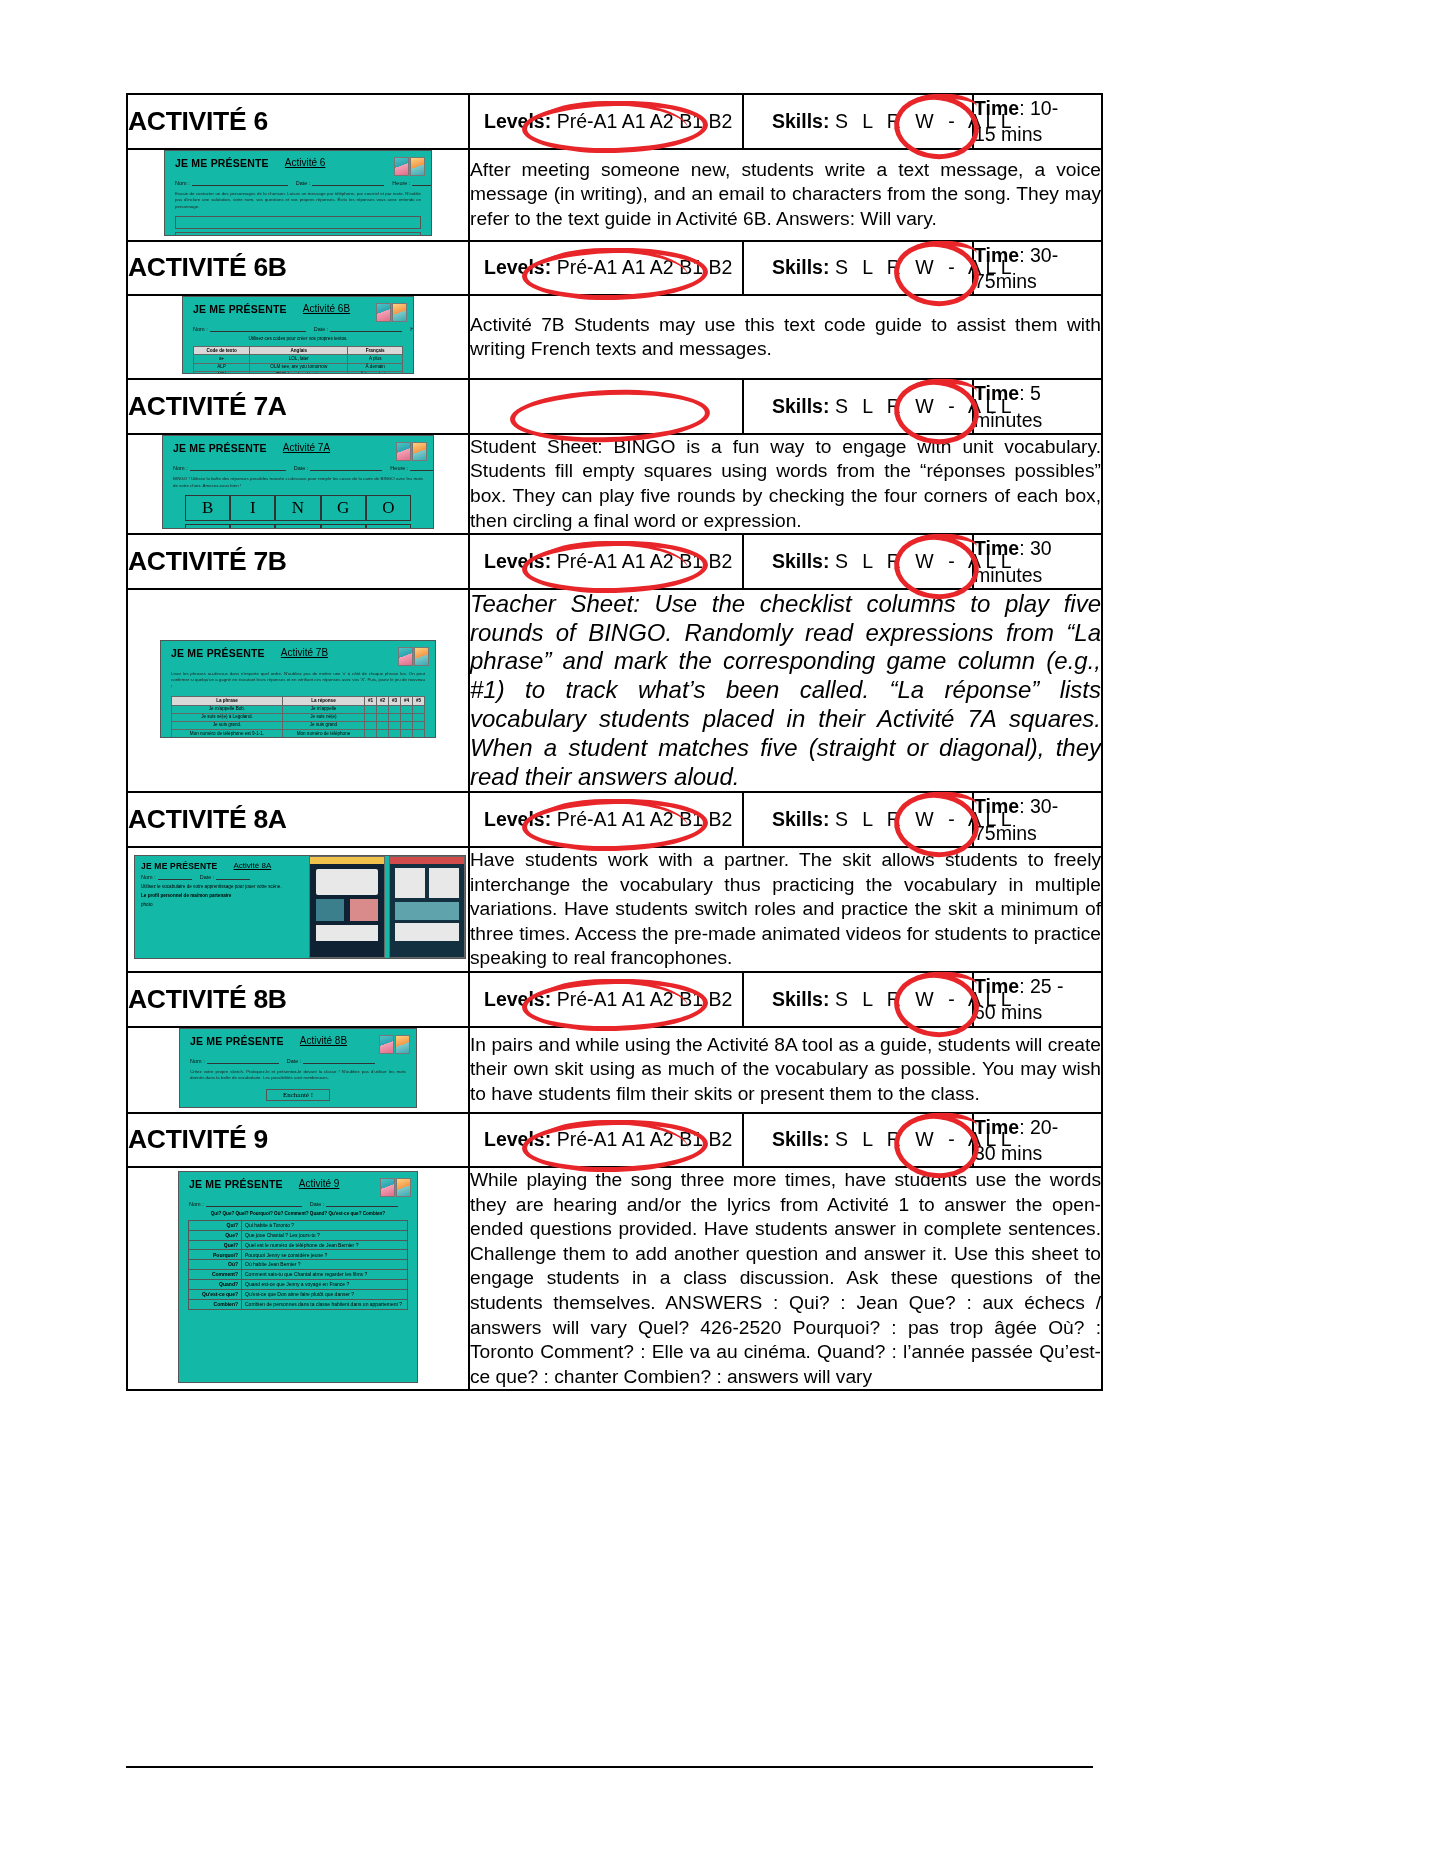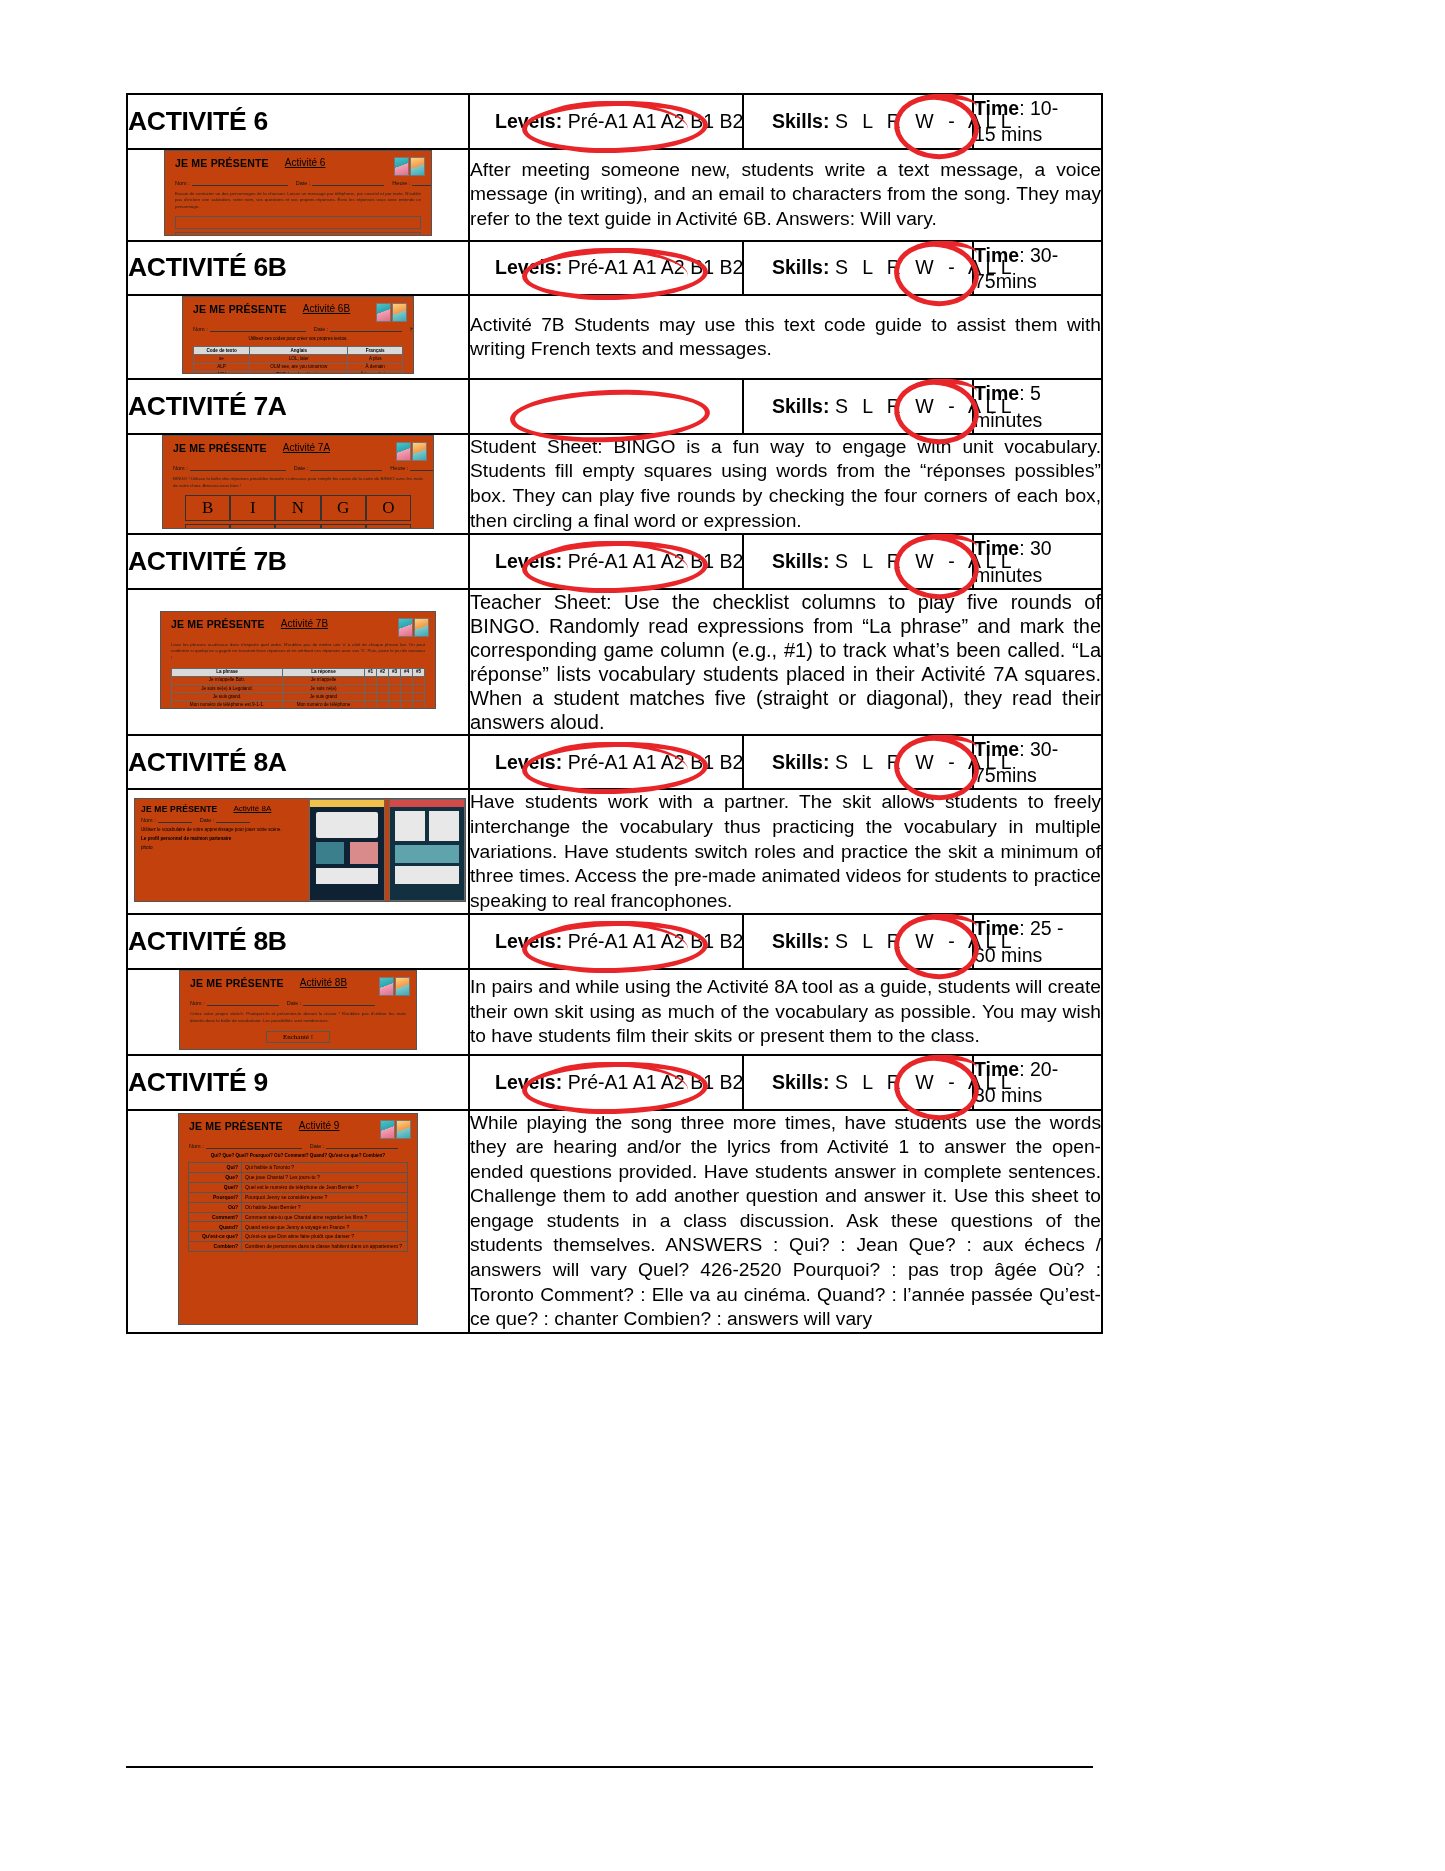--- a/index.html
+++ b/index.html
@@ -34,41 +34,41 @@
   .act-title{
     font-size:26.5px;
     font-weight:700;
     letter-spacing:-0.3px;
     line-height:1.1;
     white-space:nowrap;
   }
   .lbl{font-weight:700;font-size:19.5px;}
   .val{font-weight:400;font-size:19.5px;}
 
-  .levels-line{white-space:nowrap;font-size:19.5px;padding-left:14px;margin-left:11px;}
+  .levels-line{white-space:nowrap;font-size:19.5px;padding-left:14px;}
   .skills-line{white-space:nowrap;font-size:19.5px;padding-left:28px;}
   .skills-line .sp{letter-spacing:4.5px;}
   .time-line{font-size:19.5px;line-height:1.35;border-radius:8px;}
 
   
   .c-thumb{
     width:340px;
     padding:8px 6px 8px 6px;
     text-align:center;
     vertical-align:middle;
   }
   .c-desc{
     padding:10px 14px 12px 14px;
     font-size:19.2px;
     line-height:1.28;
     text-align:justify;
     vertical-align:top;
   }
   .c-desc b{font-weight:400;}
-  .c-desc.tight{line-height:1.2;font-size:20px;}
+  .c-desc.tight{line-height:1.2;font-size:24px;font-style:italic;}
 
   
   .circle-levels{
     position:absolute;
     left:52px;top:6px;
     width:186px;height:52px;
     border:5px solid #e8262a;
     border-radius:50%/50%;
     transform:rotate(-1.4deg);
     pointer-events:none;
@@ -111,21 +111,21 @@
     border-radius:50%;
     transform:rotate(-2deg);
     pointer-events:none;
     box-sizing:border-box;
   }
 
   
   .ws{
     display:inline-block;
     border:1.4px solid #555;
-    background:#c2410c;
+    background:#14b8a6;
     box-sizing:border-box;
     text-align:left;
     overflow:hidden;
     position:relative;
   }
   .ws-head{
     display:flex;align-items:flex-start;
     padding:6px 6px 2px 10px;
     gap:10px;
   }

